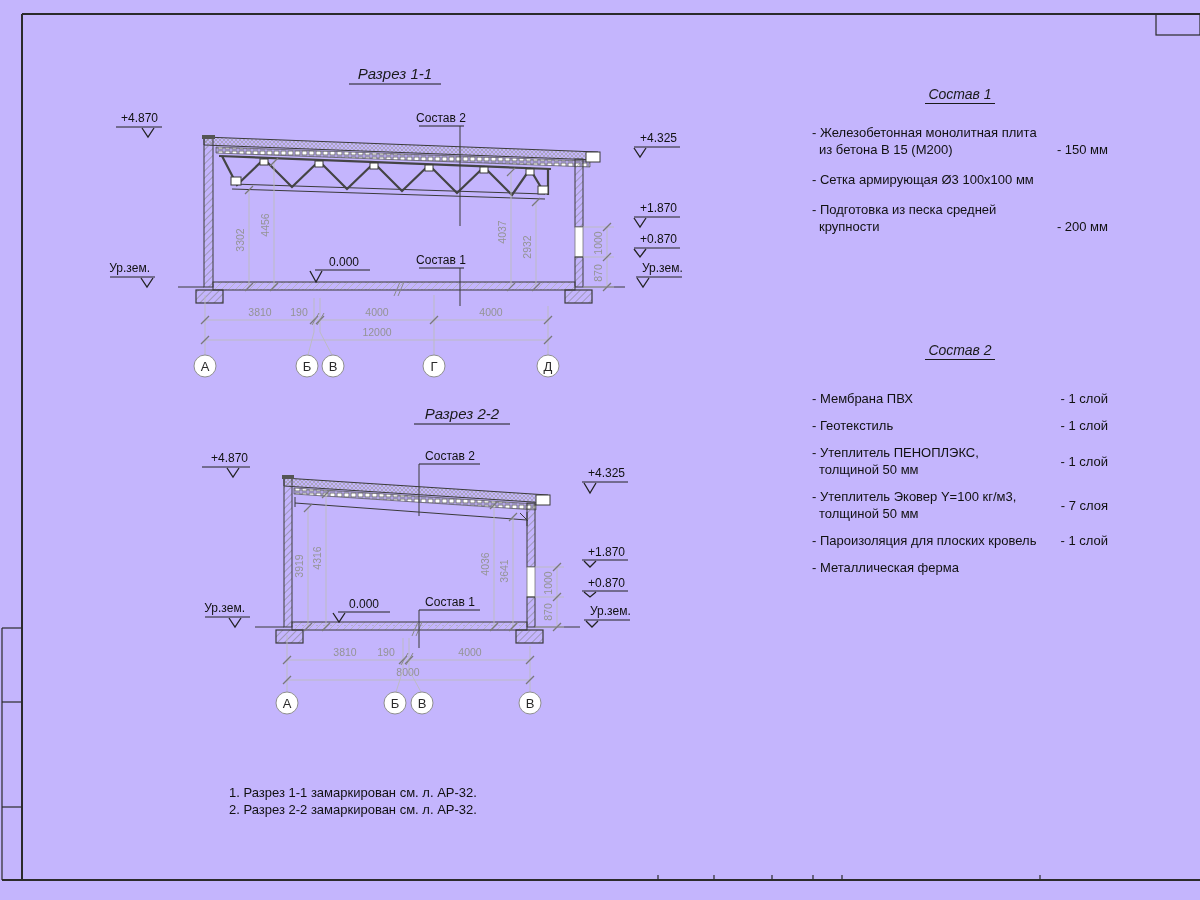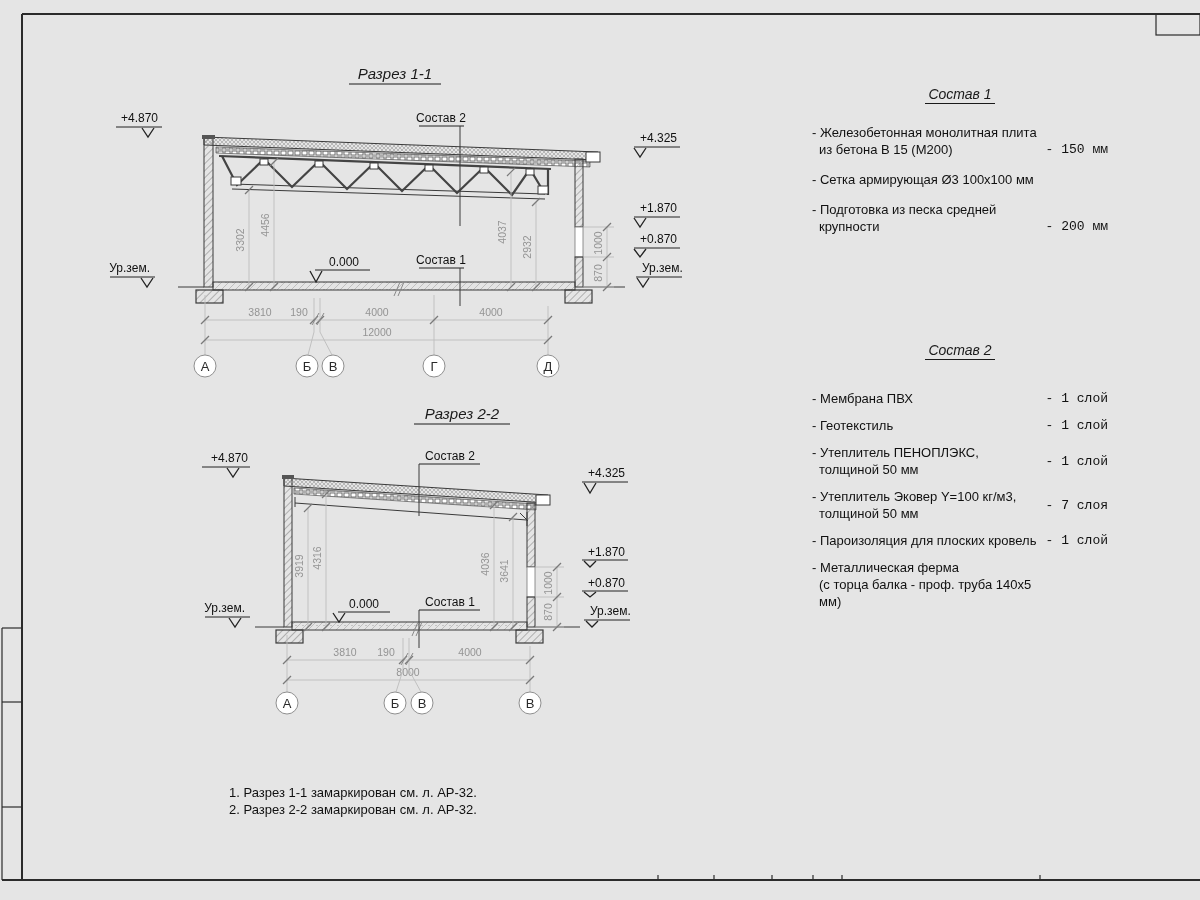--- a/index.html
+++ b/index.html
@@ -1,16 +1,16 @@
 <!DOCTYPE html>
 <html><head>
 <meta charset="utf-8">
 <style>
   html,body { margin:0; padding:0; background:#fff; }
-  .page { position:relative; width:1200px; height:900px; background:#e5e5e5; overflow:hidden;
+  .page { position:relative; width:1200px; height:900px; background:#c4b5fd; overflow:hidden;
           font-family:"Liberation Sans", sans-serif; }
   svg.drawing { position:absolute; left:0; top:0; }
 
   
   svg text { font-family:"Liberation Sans", sans-serif; }
   .lnT  { stroke:#3a3a3a; stroke-width:1;   fill:none; }
   .lnB  { stroke:#444;    stroke-width:2.2; fill:none; }
   .lnD  { stroke:#bcbcbc; stroke-width:0.9; fill:none; }
   .tick { stroke:#7a7a7a; stroke-width:1.2; }
   .brk  { stroke:#8a8a8a; stroke-width:1; }
@@ -40,21 +40,21 @@
   .sostav-title { text-align:center; font-style:italic; font-size:14px; color:#1a1a1a; }
   .sostav-title span { border-bottom:1px solid #1a1a1a; padding:0 3px 1px 3px; }
   .sostav-1 .sostav-items { margin-top:22px; }
   .sostav-2 .sostav-items { margin-top:32px; }
   .item { display:flex; justify-content:space-between; align-items:flex-end;
           font-size:13px; line-height:17px; }
   .sostav-1 .item { margin-bottom:13px; }
   .sostav-2 .item { margin-bottom:10px;align-items:center; }
   .item-text { max-width:228px; }
   .item-l2 { padding-left:7px; }
-  .item-val { white-space:nowrap; text-align:right;font-family:Liberation Mono, monospace; }
+  .item-val { white-space:nowrap; text-align:right; }
 
   .notes { position:absolute; left:229px; top:784px; font-size:13px; line-height:17px; color:#111; }
 </style>
 </head>
 <body>
 
 <div class="page">
 
 <svg class="drawing" width="1200" height="900" viewBox="0 0 1200 900">
   <defs>
@@ -424,21 +424,20 @@
     <div class="item">
       <div class="item-text">
         <div>- Пароизоляция для плоских кровель</div>
         <div class="item-l2"></div>
       </div>
       <div class="item-val">- 1 слой</div>
     </div>
     <div class="item">
       <div class="item-text">
         <div>- Металлическая ферма</div>
-        <div class="item-l2">(с торца балка - проф. труба 140х5 мм)</div>
       </div>
       <div class="item-val"></div>
     </div>
   </div>
 </div>
 
 <div class="notes">
   <div>1. Разрез 1-1 замаркирован см. л. АР-32.</div>
   <div>2. Разрез 2-2 замаркирован см. л. АР-32.</div>
 </div>

